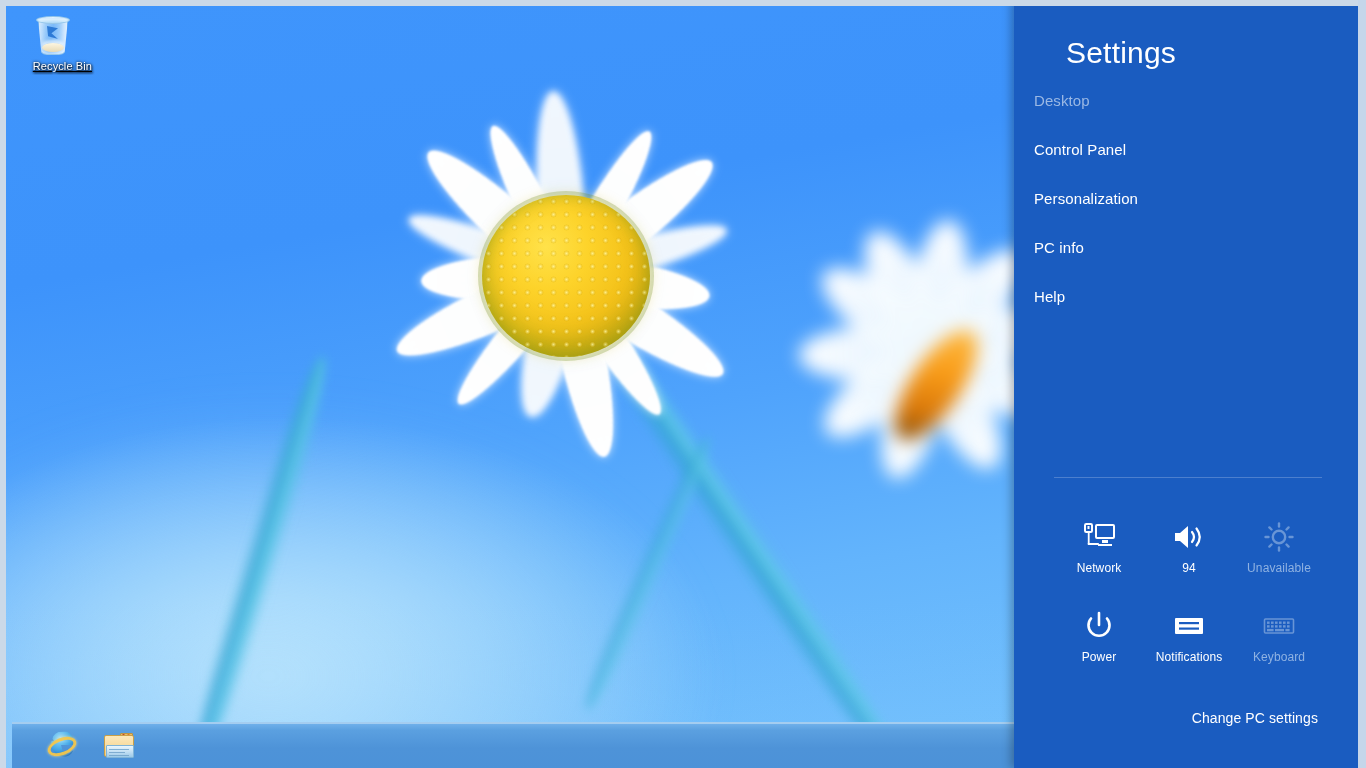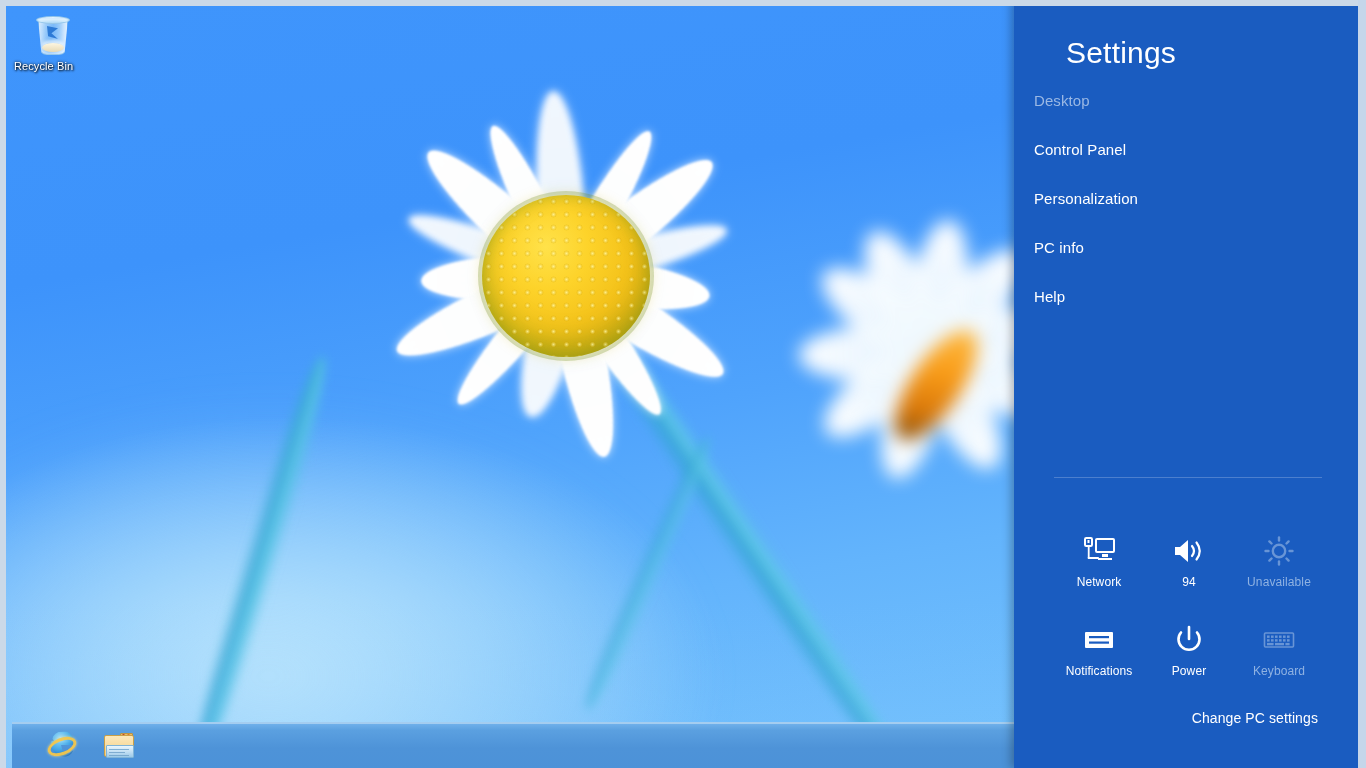--- a/index.html
+++ b/index.html
@@ -160,23 +160,24 @@
     background: linear-gradient(0deg, rgba(120,190,250,0.18) 0%, rgba(0,0,0,0) 22%);
     pointer-events: none;
   }
 
   
   #recycle-bin {
     position: absolute;
     left: 8px;
     top: 4px;
     width: 78px;
-    text-align: left;
+    text-align: right;
     cursor: default;
     user-select: none;
+    text-decoration: underline;
   }
   .bin-glyph {
     position: relative;
     width: 44px; height: 46px;
     margin: 2px auto 2px;
   }
   .bin-body {
     position: absolute;
     left: 7px; top: 7px;
     width: 30px; height: 36px;
@@ -353,21 +354,21 @@
     width: 272px;
     display: flex;
     flex-wrap: wrap;
   }
   .qa-item {
     width: 90px;
     height: 89px;
     display: flex;
     flex-direction: column;
     align-items: center;
-    justify-content: flex-end;
+    justify-content: center;
     cursor: default;
   }
   .qa-glyph {
     height: 44px;
     display: flex;
     align-items: center;
     justify-content: center;
     margin-bottom: 2px;
   }
   .qa-label {
@@ -535,36 +536,36 @@
               <line x1="9.5" y1="22.5" x2="7.4" y2="24.6"></line>
             </g>
           </svg>
         </div>
         <div class="qa-label">Unavailable</div>
       </div>
 
       <div class="qa-item">
         <div class="qa-glyph">
           <svg width="34" height="30" viewBox="0 0 34 30">
+            <path d="M9 7.5 A10.5 10.5 0 1 0 25 7.5" fill="none" stroke="#ffffff" stroke-width="2.6" stroke-linecap="round"></path>
+            <line x1="17" y1="2" x2="17" y2="14" stroke="#ffffff" stroke-width="2.6" stroke-linecap="round"></line>
+          </svg>
+        </div>
+        <div class="qa-label">Power</div>
+      </div>
+
+      <div class="qa-item">
+        <div class="qa-glyph">
+          <svg width="34" height="30" viewBox="0 0 34 30">
             <rect x="3" y="7" width="28" height="16" rx="1" fill="#ffffff"></rect>
             <rect x="7" y="11" width="20" height="2.2" fill="#1a5cc0"></rect>
             <rect x="7" y="16.5" width="20" height="2.2" fill="#1a5cc0"></rect>
           </svg>
         </div>
         <div class="qa-label">Notifications</div>
-      </div>
-
-      <div class="qa-item">
-        <div class="qa-glyph">
-          <svg width="34" height="30" viewBox="0 0 34 30">
-            <path d="M9 7.5 A10.5 10.5 0 1 0 25 7.5" fill="none" stroke="#ffffff" stroke-width="2.6" stroke-linecap="round"></path>
-            <line x1="17" y1="2" x2="17" y2="14" stroke="#ffffff" stroke-width="2.6" stroke-linecap="round"></line>
-          </svg>
-        </div>
-        <div class="qa-label">Power</div>
       </div>
 
       <div class="qa-item disabled">
         <div class="qa-glyph">
           <svg width="34" height="30" viewBox="0 0 34 30">
             <rect x="2.5" y="8" width="29" height="14" rx="1" fill="none" stroke="#a8c4e8" stroke-width="1.6"></rect>
             <g fill="#a8c4e8">
               <rect x="5" y="10.5" width="2.6" height="2.4"></rect>
               <rect x="9" y="10.5" width="2.6" height="2.4"></rect>
               <rect x="13" y="10.5" width="2.6" height="2.4"></rect>

